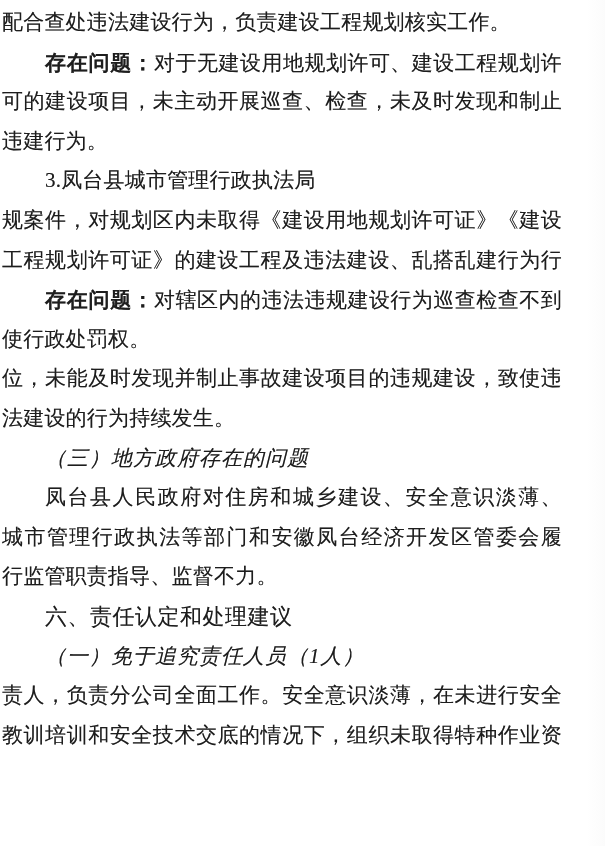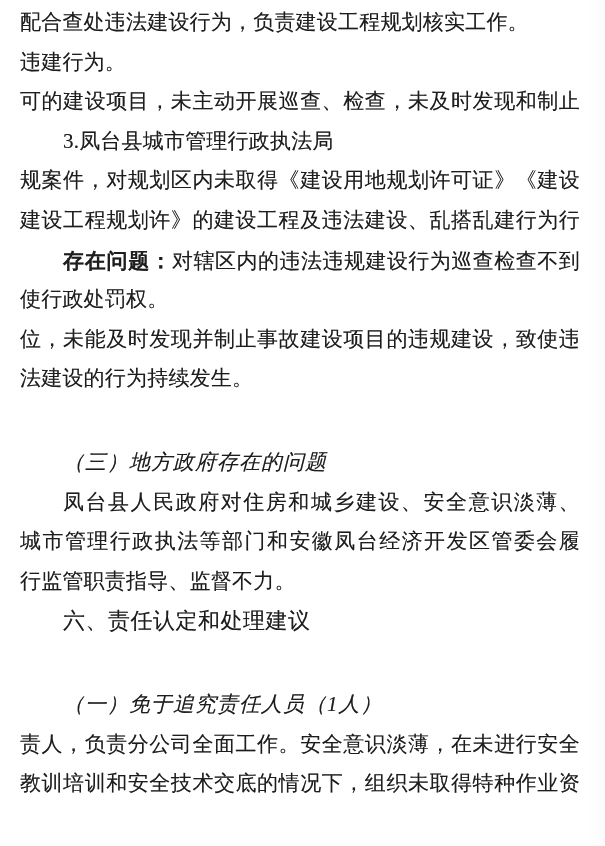--- a/index.html
+++ b/index.html
@@ -15,21 +15,21 @@
   .page {
     position: relative;
     width: 605px;
     height: 846px;
     background: linear-gradient(to right, #ffffff 0%, #ffffff 97%, #fbfbfb 100%);
     font-family: "Liberation Serif", "DejaVu Serif", serif;
     color: #1d1d1d;
   }
   .textblock {
     position: absolute;
-    left: 20px;
+    left: 2px;
     top: 3px;
     width: 560px;
   }
   .line {
     height: 39.6px;
     line-height: 39.6px;
     font-size: 21px;
     letter-spacing: 0.2px;
     text-shadow: 0 0 0.6px rgba(30,30,30,0.45);
   }
@@ -45,41 +45,41 @@
   .prefix {
     font-family: "Liberation Sans", "DejaVu Sans", sans-serif;
     font-weight: bold;
     letter-spacing: 0.5px;
   }
   
   .line.kai {
     font-style: italic;
     font-size: 21px;
     letter-spacing: 1px;
-    margin-top: 44px;
   }
   
   .line.heading {
     font-family: "Liberation Sans", "DejaVu Sans", sans-serif;
     font-weight: normal;
     font-size: 22px;
     letter-spacing: 0.5px;
   }
 </style>
 </head>
 <body>
 
 <div class="page">
   <div class="textblock">
       <div class="line"><span>配合查处违法建设行为，负责建设工程规划核实工作。</span></div>
+      <div class="line justify indent"><span class="prefix">存在问题：</span><span>对于无建设用地规划许可、建设工程规划许</span></div>
+      <div class="line justify"><span>可的建设项目，未主动开展巡查、检查，未及时发现和制止</span></div>
       <div class="line"><span>违建行为。</span></div>
-      <div class="line justify"><span>可的建设项目，未主动开展巡查、检查，未及时发现和制止</span></div>
       <div class="line indent"><span>3.凤台县城市管理行政执法局</span></div>
       <div class="line justify"><span>规案件，对规划区内未取得《建设用地规划许可证》《建设</span></div>
-      <div class="line justify"><span>建设工程规划许》的建设工程及违法建设、乱搭乱建行为行</span></div>
+      <div class="line justify"><span>工程规划许可证》的建设工程及违法建设、乱搭乱建行为行</span></div>
       <div class="line justify indent"><span class="prefix">存在问题：</span><span>对辖区内的违法违规建设行为巡查检查不到</span></div>
       <div class="line"><span>使行政处罚权。</span></div>
       <div class="line justify"><span>位，未能及时发现并制止事故建设项目的违规建设，致使违</span></div>
       <div class="line"><span>法建设的行为持续发生。</span></div>
       <div class="line indent kai"><span>（三）地方政府存在的问题</span></div>
       <div class="line justify indent"><span>凤台县人民政府对住房和城乡建设、安全意识淡薄、</span></div>
       <div class="line justify"><span>城市管理行政执法等部门和安徽凤台经济开发区管委会履</span></div>
       <div class="line"><span>行监管职责指导、监督不力。</span></div>
       <div class="line indent heading"><span>六、责任认定和处理建议</span></div>
       <div class="line indent kai"><span>（一）免于追究责任人员（1人）</span></div>

